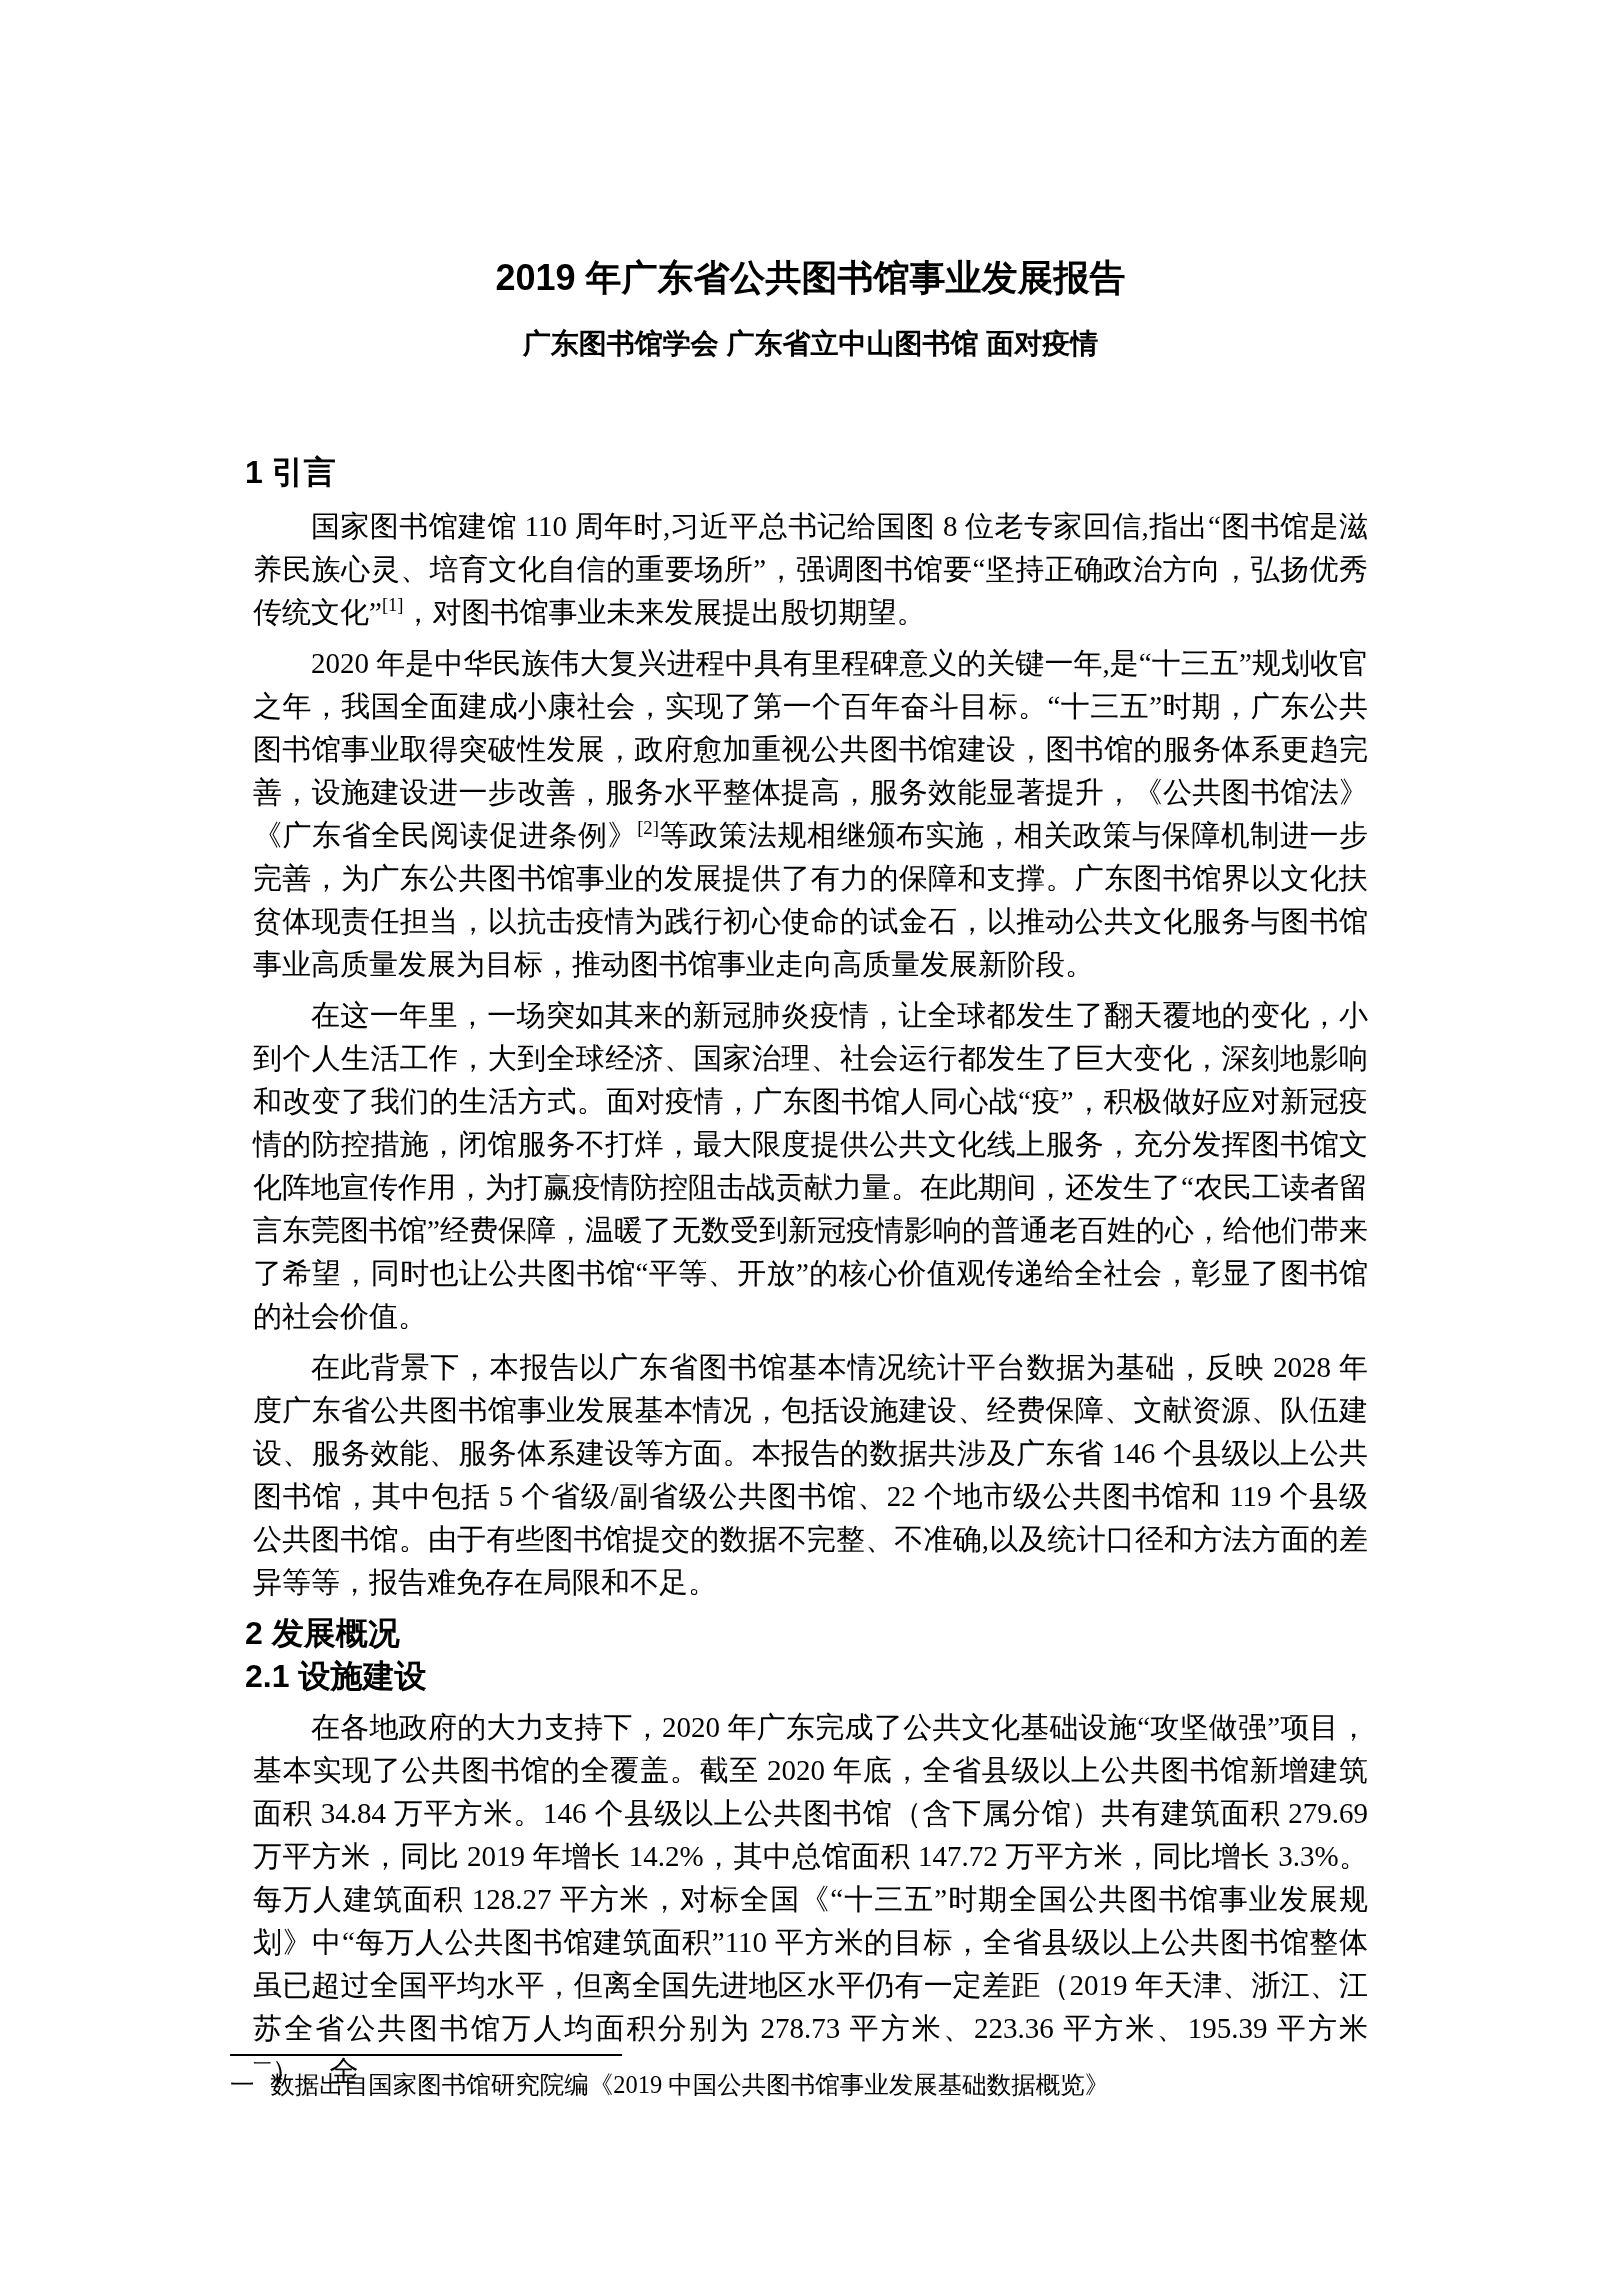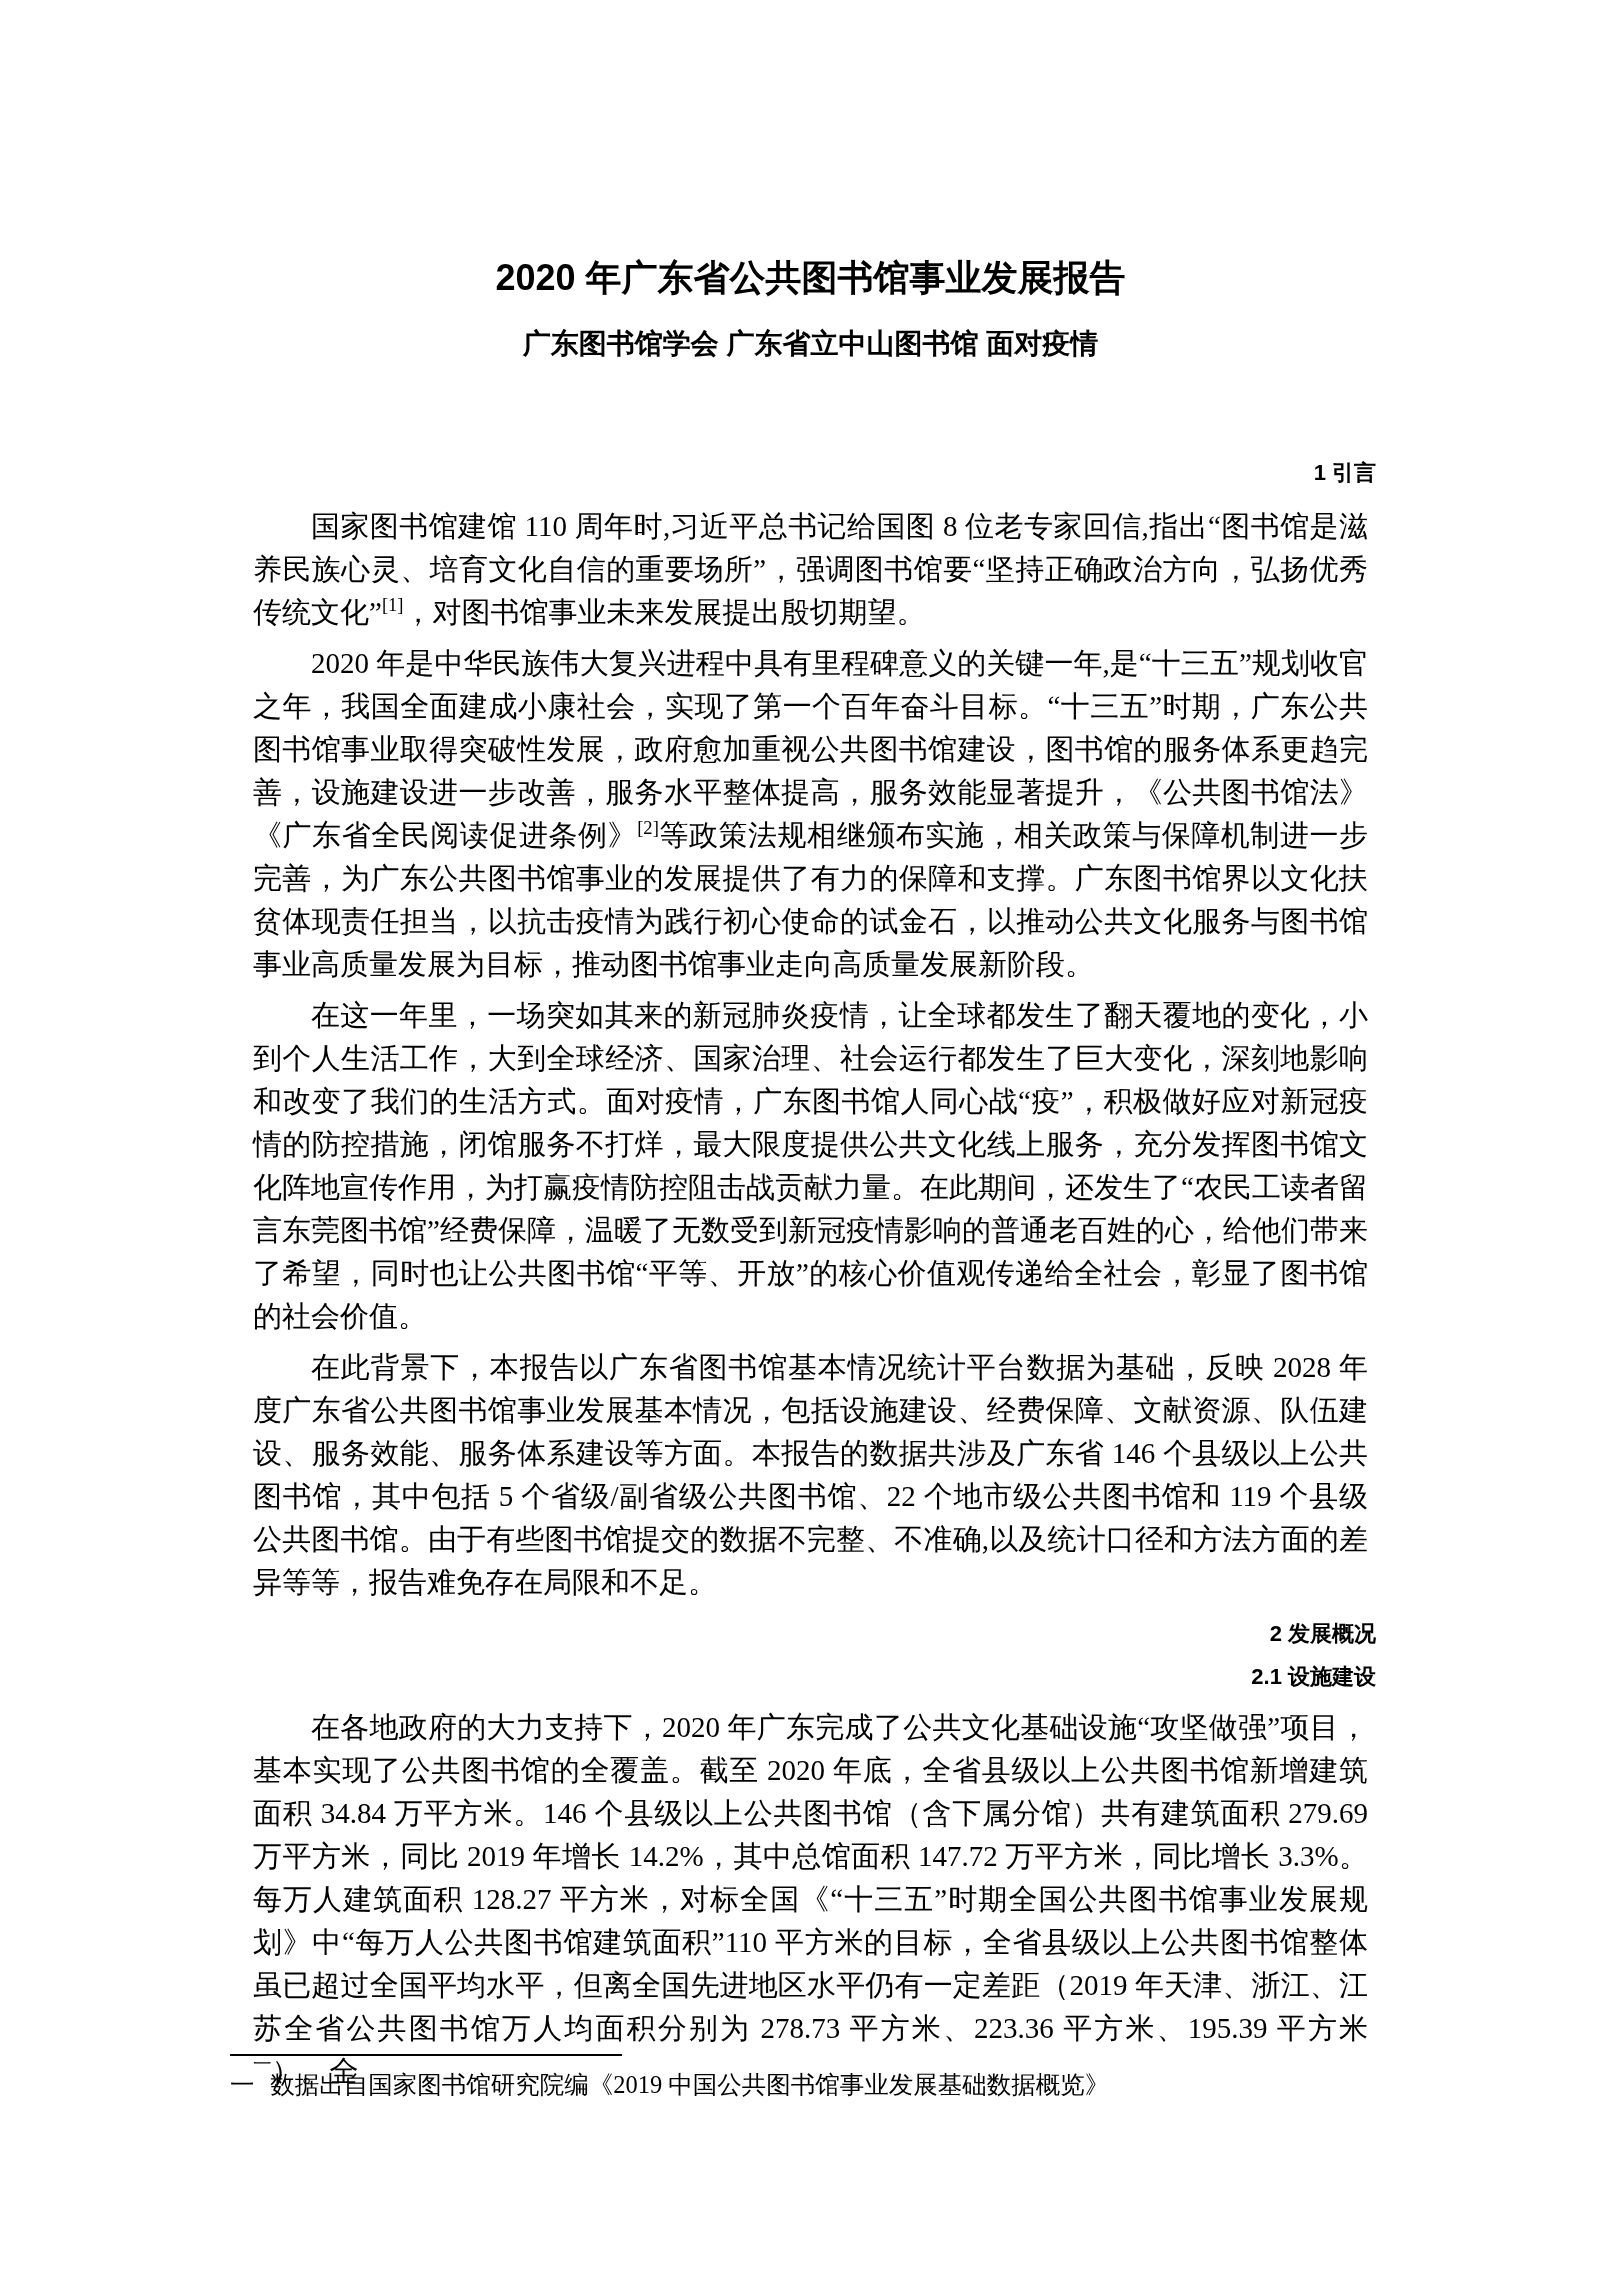--- a/index.html
+++ b/index.html
@@ -29,23 +29,23 @@
     font-family: "Liberation Sans", sans-serif;
     font-weight: bold;
     font-size: 28px;
     line-height: 39px;
     text-align: center;
     margin-top: 21.6px;
   }
   .h-section {
     font-family: "Liberation Sans", sans-serif;
     font-weight: bold;
-    font-size: 22px;
+    font-size: 32px;
     line-height: 43px;
-    text-align: right;
+    text-align: left;
   }
   .h-intro {
     margin-top: 88px;
     margin-bottom: 11.8px;
   }
   p.body-para {
     margin: 8px;
     font-family: "Liberation Serif", serif;
     font-size: 29px;
     line-height: 43px;
@@ -76,21 +76,21 @@
   }
   .fn-marker {
     margin-right: 15.7px;
   }
 </style>
 </head>
 <body>
 
 <div class="page">
 
-  <div class="doc-title">2020 年广东省公共图书馆事业发展报告</div>
+  <div class="doc-title">2019 年广东省公共图书馆事业发展报告</div>
 
   <div class="doc-subtitle">广东图书馆学会 广东省立中山图书馆 面对疫情</div>
 
   <div class="h-section h-intro">1 引言</div>
 
   <p class="body-para">国家图书馆建馆 110 周年时,习近平总书记给国图 8 位老专家回信,指出“图书馆是滋养民族心灵、培育文化自信的重要场所”，强调图书馆要“坚持正确政治方向，弘扬优秀传统文化”<sup>[1]</sup>，对图书馆事业未来发展提出殷切期望。</p>
 
   <p class="body-para">2020 年是中华民族伟大复兴进程中具有里程碑意义的关键一年,是“十三五”规划收官之年，我国全面建成小康社会，实现了第一个百年奋斗目标。“十三五”时期，广东公共图书馆事业取得突破性发展，政府愈加重视公共图书馆建设，图书馆的服务体系更趋完善，设施建设进一步改善，服务水平整体提高，服务效能显著提升，《公共图书馆法》《广东省全民阅读促进条例》<sup>[2]</sup>等政策法规相继颁布实施，相关政策与保障机制进一步完善，为广东公共图书馆事业的发展提供了有力的保障和支撑。广东图书馆界以文化扶贫体现责任担当，以抗击疫情为践行初心使命的试金石，以推动公共文化服务与图书馆事业高质量发展为目标，推动图书馆事业走向高质量发展新阶段。</p>
 
   <p class="body-para">在这一年里，一场突如其来的新冠肺炎疫情，让全球都发生了翻天覆地的变化，小到个人生活工作，大到全球经济、国家治理、社会运行都发生了巨大变化，深刻地影响和改变了我们的生活方式。面对疫情，广东图书馆人同心战“疫”，积极做好应对新冠疫情的防控措施，闭馆服务不打烊，最大限度提供公共文化线上服务，充分发挥图书馆文化阵地宣传作用，为打赢疫情防控阻击战贡献力量。在此期间，还发生了“农民工读者留言东莞图书馆”经费保障，温暖了无数受到新冠疫情影响的普通老百姓的心，给他们带来了希望，同时也让公共图书馆“平等、开放”的核心价值观传递给全社会，彰显了图书馆的社会价值。</p>

